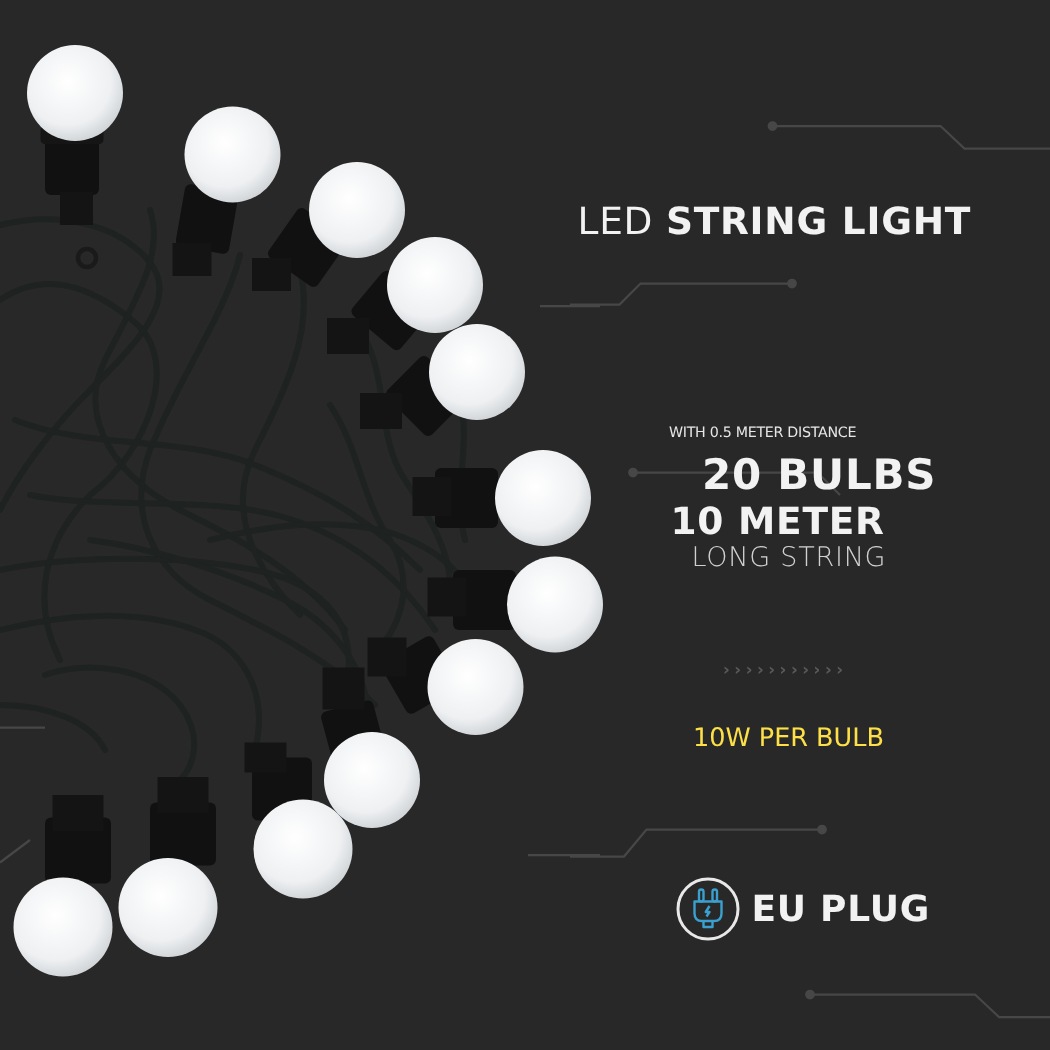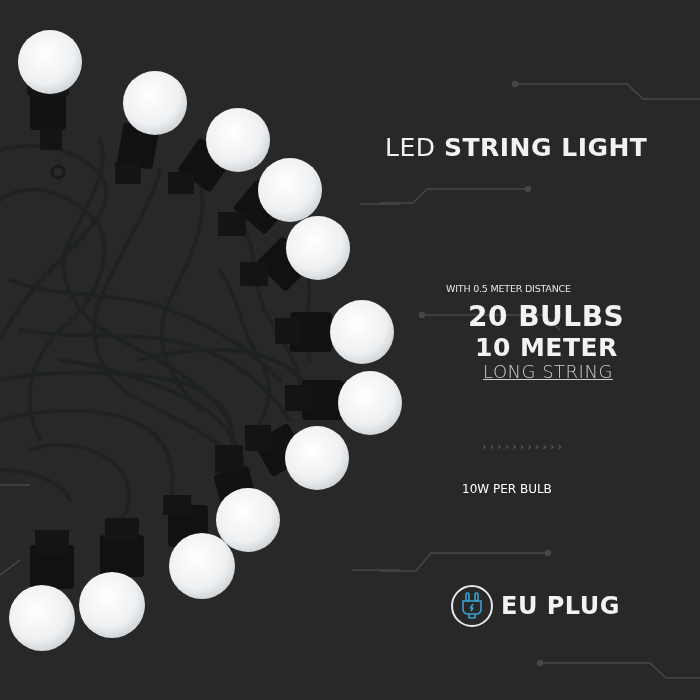--- a/index.html
+++ b/index.html
@@ -5,23 +5,23 @@
   html,body{margin:0;padding:0;}
   body{width:700px;height:700px;overflow:hidden;background:#282828;position:relative;font-family:"DejaVu Sans","Liberation Sans",sans-serif;}
   .canvas{position:absolute;left:0;top:0;width:700px;height:700px;background:#282828;}
   svg.art{position:absolute;left:0;top:0;}
   .txt{position:absolute;color:#f2f2f2;white-space:nowrap;}
   .title{left:385px;top:133px;font-size:25px;letter-spacing:0.5px;}
   .title .light{font-weight:400;}
   .title .bold{font-weight:700;}
   .bulbs-head{left:468px;top:255px;font-size:28px;font-weight:700;letter-spacing:0.5px;margin-top:45px;}
   .bulbs-sub{left:446px;top:283px;font-size:9.5px;letter-spacing:-0.2px;color:#e6e6e6;}
-  .meter-head{left:475px;top:333px;font-size:25px;font-weight:700;letter-spacing:0.5px;}
-  .meter-sub{left:483px;top:361px;font-size:18px;font-weight:300;color:#d0d0d0;letter-spacing:0.5px;text-decoration:underline;}
-  .watt{left:462px;top:482px;font-size:12px;color:#ffffff;}
+  .meter-head{left:447px;top:333px;font-size:25px;font-weight:700;letter-spacing:0.5px;}
+  .meter-sub{left:461px;top:361px;font-size:18px;font-weight:300;color:#d0d0d0;letter-spacing:0.5px;}
+  .watt{left:462px;top:482px;font-size:17px;color:#fde047;}
   .plug-label{left:501px;top:592px;font-size:24px;font-weight:700;letter-spacing:0.5px;text-align:right;}
   .chevrons{position:absolute;left:482px;top:441px;display:flex;gap:3px;}
   .chev{color:#5a5a5a;font-size:11px;font-weight:700;line-height:12px;}
   .plug-badge{position:absolute;left:451px;top:585px;width:42px;height:42px;border-radius:50%;border:2px solid #e8e8e8;box-sizing:border-box;display:flex;align-items:center;justify-content:center;}
 </style>
 </head>
 <body>
 
 <div class="canvas">
 

